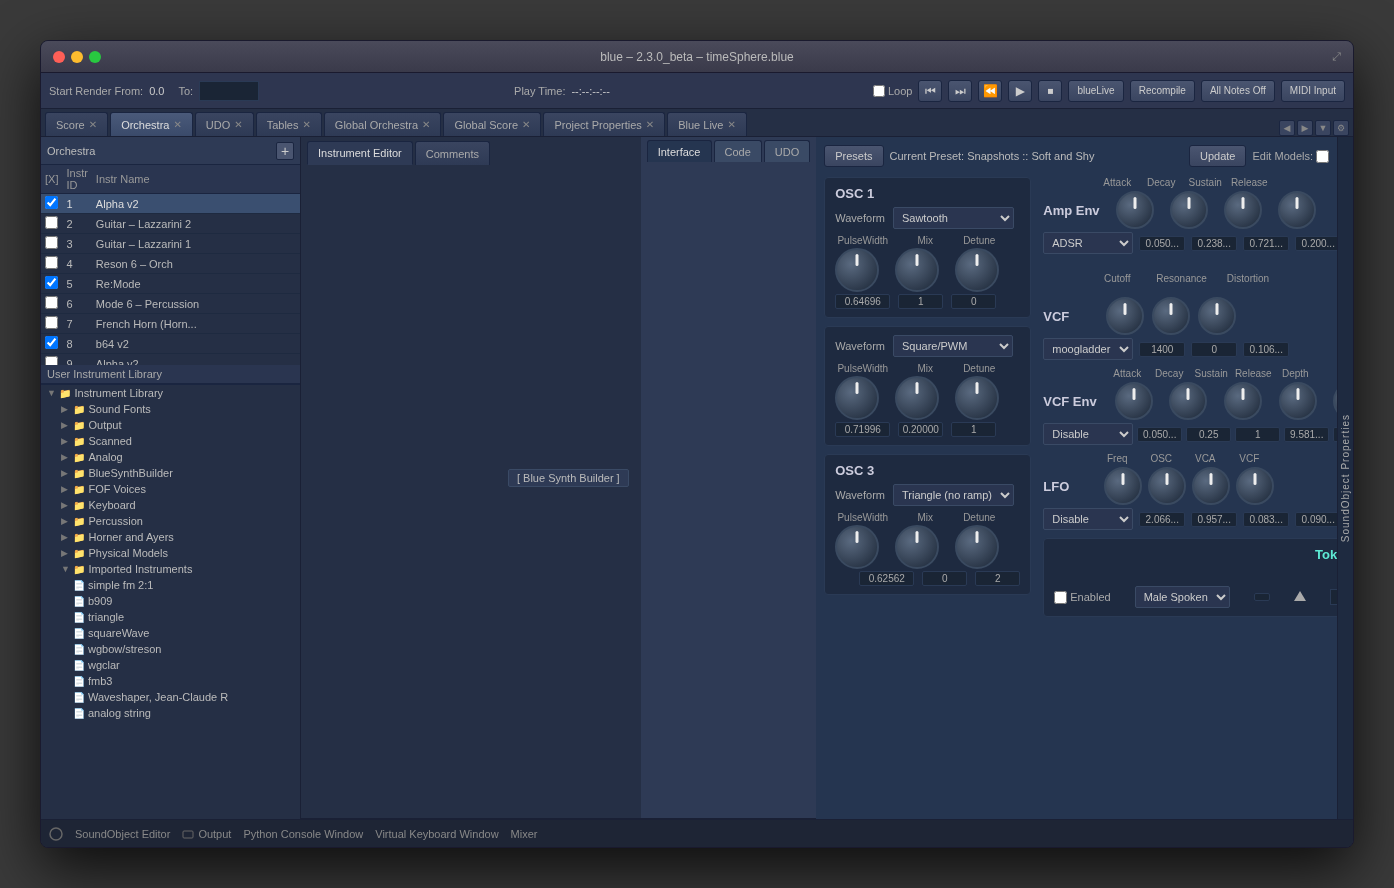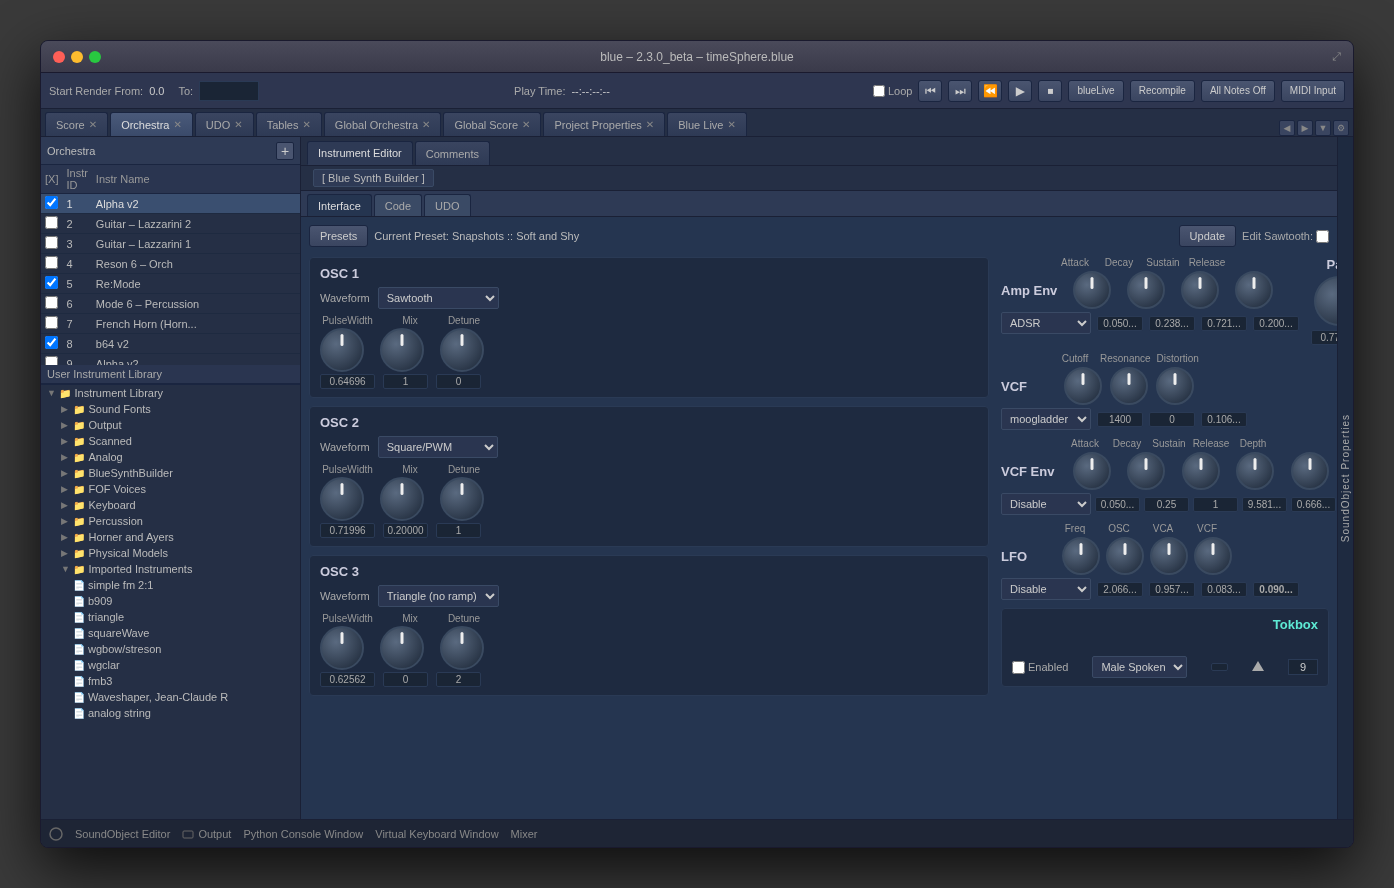--- a/index.html
+++ b/index.html
@@ -224,21 +224,21 @@
     }
     .tree-item .arrow { width: 12px; color: #777; font-size: 9px; }
     .tree-item .folder-icon { color: #7a9fcc; margin-right: 3px; font-size: 10px; }
     .tree-item .file-icon { color: #aaa; margin-right: 3px; font-size: 10px; width: 12px; }
     .tree-item-indent { padding-left: 20px; }
     .tree-item-indent2 { padding-left: 32px; }
     
     .right-panel {
       flex: 1;
       display: flex;
-      flex-direction: column;
+      flex-direction: row;
       overflow: hidden;
     }
     .editor-tabs {
       display: flex;
       background: #252f45;
       border-bottom: 1px solid #1a2035;
       padding: 4px 6px 0;
       gap: 2px;
       flex-shrink: 0;
     }
@@ -781,21 +781,21 @@
         </div>
       </div>
 
       <div class="synth-area">
 
         <div class="preset-bar">
           <button class="preset-btn">Presets</button>
           <span class="preset-name">Current Preset: Snapshots :: Soft and Shy</span>
           <button class="update-btn">Update</button>
           <div class="edit-enabled">
-            <span>Edit Sawtooth:</span>
+            <span>Edit Models:</span>
             <input type="checkbox" style="">
           </div>
         </div>
 
         <div class="synth-main">
           <div class="synth-left">
 
             <div class="osc-section">
               <div class="osc-title">OSC 1</div>
               <div class="osc-row">
@@ -821,21 +821,20 @@
                   <div style="display:flex;gap:8px;">
                     <input type="text" class="knob-value" style="width: 55px;" value="0.64696">
                     <input type="text" class="knob-value" style="width: 38px;" value="1">
                     <input type="text" class="knob-value" style="width: 38px;" value="0">
                   </div>
                 </div>
               </div>
             </div>
 
             <div class="osc-section">
-              <div class="osc-title">OSC 2</div>
               <div class="osc-row">
                 <span class="osc-label">Waveform</span>
                 <select class="osc-select">
                   <option>Square/PWM</option>
                   <option>Sawtooth</option>
                 </select>
               </div>
               <div class="knob-group">
                 <div style="display:flex;flex-direction:column;gap:2px;">
                   <div style="display:flex;gap:16px;">
@@ -872,21 +871,21 @@
                     <span class="knob-label" style="min-width:55px;text-align:center;">PulseWidth</span>
                     <span class="knob-label" style="min-width:38px;text-align:center;">Mix</span>
                     <span class="knob-label" style="min-width:38px;text-align:center;">Detune</span>
                   </div>
                   <div style="display:flex;gap:16px;">
                     <div class="knob" style="width:44px;height:44px;"></div>
                     <div class="knob" style="width:44px;height:44px;"></div>
                     <div class="knob" style="width:44px;height:44px;"></div>
                   </div>
                   <div style="display:flex;gap:8px;">
-                    <input type="text" class="knob-value" style="width: 55px;" value="0.62562">
+                    <input type="text" class="knob-value" style="width: 55px; margin-left: 24px;" value="0.62562">
                     <input type="text" class="knob-value" style="width: 38px;" value="0">
                     <input type="text" class="knob-value" style="width: 38px;" value="2">
                   </div>
                 </div>
               </div>
             </div>
 
           </div>
 
           <div class="synth-right">
@@ -918,21 +917,21 @@
               </div>
 
               <div class="pan-section">
                 <span class="pan-label">Pan</span>
                 <div class="knob" style="width:50px;height:50px;"></div>
                 <input type="text" class="knob-value" style="width: 55px;" value="0.77601">
               </div>
             </div>
 
             <div style="margin-bottom:8px;">
-              <div style="display:flex;gap:6px;margin-bottom:3px;margin-left:55px;">
+              <div style="display:flex;gap:20px;margin-bottom:13px;margin-left:55px;">
                 <span class="col-header" style="min-width:38px;text-align:center;">Cutoff</span>
                 <span class="col-header" style="min-width:38px;text-align:center;">Resonance</span>
                 <span class="col-header" style="min-width:38px;text-align:right;">Distortion</span>
               </div>
               <div class="vcf-row-wrapper">
                 <span class="module-label">VCF</span>
                 <div class="knob"></div>
                 <div class="knob"></div>
                 <div class="knob"></div>
               </div>
@@ -988,21 +987,21 @@
                 <div class="knob"></div>
                 <div class="knob"></div>
               </div>
               <div style="display:flex;align-items:center;gap:6px;margin-top:3px;">
                 <select class="module-select">
                   <option>Disable</option>
                 </select>
                 <input type="text" class="knob-value" style="width: 46px;" value="2.066...">
                 <input type="text" class="knob-value" style="width: 46px;" value="0.957...">
                 <input type="text" class="knob-value" style="width: 46px;" value="0.083...">
-                <input type="text" class="knob-value" style="width: 46px; font-weight: bold;" value="0.090...">
+                <input type="text" class="knob-value" style="width: 46px;" value="0.090...">
               </div>
             </div>
 
             <div class="tokbox-section">
               <div class="tokbox-title">Tokbox</div>
               <div class="tokbox-row">
                 <div style="display:flex;align-items:center;gap:3px;">
                   <input type="checkbox" style="">
                   <span class="osc-label">Enabled</span>
                 </div>

